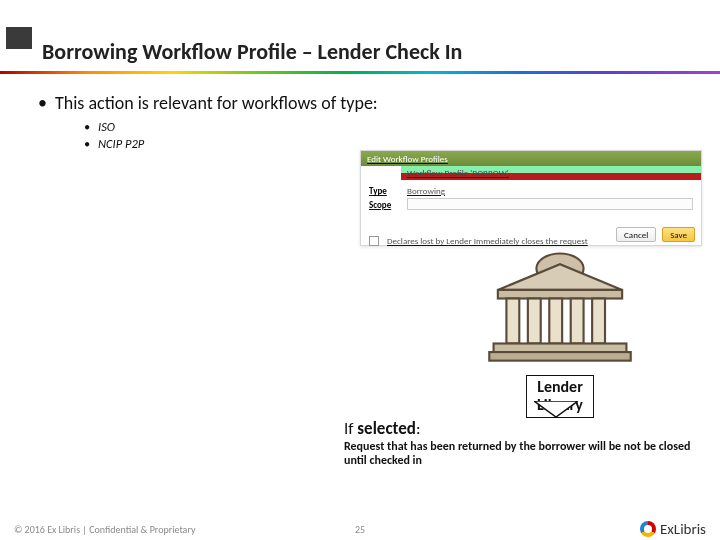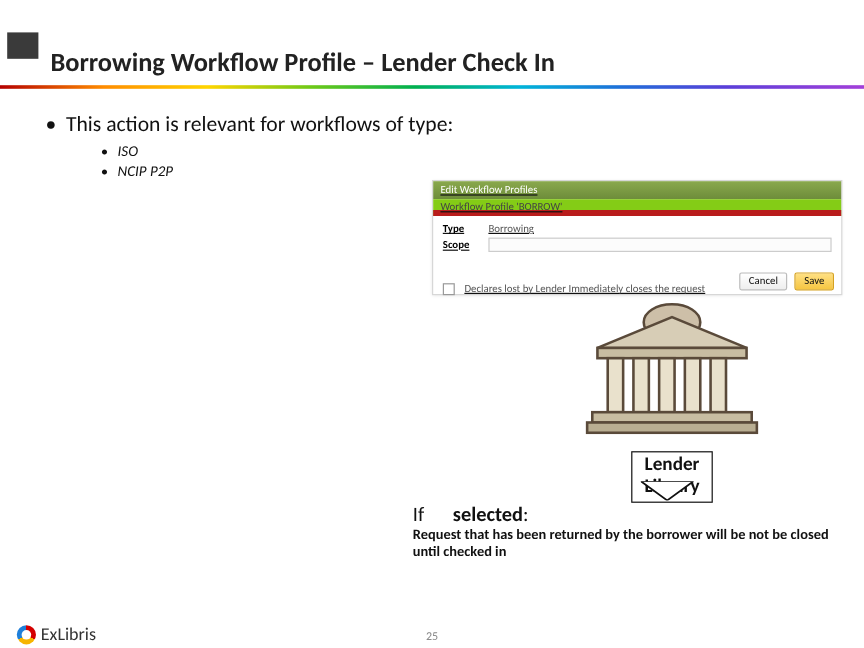--- a/index.html
+++ b/index.html
@@ -16,40 +16,40 @@
   .body { padding: 18px 24px 0 38px; position: relative; }
   .bullet-main { font-size: 18px; display: flex; align-items: flex-start; gap: 8px; }
   .bullet-main::before { content: "•"; font-size: 18px; line-height: 22px; }
   .sub-list { padding: 4px 0 0 46px; }
   .sub-item { font-size: 12.5px; display: flex; align-items: center; gap: 8px; padding: 1px 0; font-style: italic; }
   .sub-item::before { content: "•"; font-size: 12px; }
 
   
   .mini { position: absolute; right: 18px; top: 150px; width: 342px; height: 96px; border: 1px solid #d7d7d7; background: #fff; box-shadow: 0 1px 3px rgba(0,0,0,.12); font-size: 9px; text-decoration: underline; }
   .mini-hdr { background: linear-gradient(#8aa94d,#6d8c3a); color: #fff; height: 15px; line-height: 15px; padding: 0 6px; font-size: 9px; }
-  .mini-tab { height: 14px; line-height: 14px; padding: 0 6px; color: #444; border-bottom: 5px solid #b91c1c; background: #84cc16; }
+  .mini-tab { height: 14px; line-height: 14px; padding: 0 6px; color: #444; border-bottom: 7px solid #b91c1c; background: #86efac; margin-left: 40px; }
   .mini-body { padding: 4px 8px; color: #555; }
   .mini-row { display: flex; gap: 6px; align-items: center; padding: 1px 0; }
   .mini-row b { color: #000; font-weight: 700; min-width: 32px; }
   .mini-input { flex: 1; height: 12px; border: 1px solid #ccc; background: #fcfcfc; }
   .mini-footer { position: absolute; bottom: 3px; right: 6px; display: flex; gap: 6px; }
   .mini-btn { padding: 1px 7px; font-size: 9px; border: 1px solid #bbb; border-radius: 2px; background: linear-gradient(#fff,#eee); }
   .mini-btn.save { background: linear-gradient(#ffe083,#f6c642); border-color: #d6a21f; }
 
   
   .figs { position: absolute; top: 212px; left: 0; width: 720px; height: 200px; }
   .fig { position: absolute; text-align: center; }
   .fig-borrower { left: 80px; top: 0; width: 170px; }
   .fig-lender { left: 475px; top: 35px; width: 170px; }
   .fig-label { margin-top: 6px; font-weight: 700; font-size: 16px; border: 1px solid #111; display: inline-block; padding: 2px 10px 4px; line-height: 1.1; }
 
   
   .ifsel { position: absolute; left: 344px; top: 418px; width: 368px; }
   .ifsel-title { font-size: 17px; }
-  .ifsel-title b { font-weight: 700; margin-left: 20px; }
+  .ifsel-title b { font-weight: 700; }
   .ifsel-body { font-size: 12px; font-weight: 700; line-height: 1.2; }
   .arrow-down { position: absolute; left: 534px; top: 401px; width: 44px; height: 16px; }
   .arrow-down svg { width: 44px; height: 16px; }
 
   
   .footer { position: absolute; left: 0; bottom: 0; width: 720px; height: 22px; display: flex; align-items: center; justify-content: space-between; padding: 0 14px; }
   .footer-left { font-size: 10px; color: #8a8a8a; }
   .footer-slide { position: absolute; left: 50%; transform: translateX(-50%); font-size: 10px; color: #8a8a8a; }
   .exlibris { display: flex; align-items: center; gap: 4px; }
   .exlibris-mark { width: 16px; height: 16px; border-radius: 50%; background: conic-gradient(#d40000 0 120deg,#f6b400 120deg 240deg,#1f7fd9 240deg 360deg); position: relative; }
@@ -135,19 +135,20 @@
   </div>
 
   <div class="ifsel">
     <div class="ifsel-title">
       <span>If </span><b>selected</b><span>:</span>
     </div>
     <div class="ifsel-body">Request that has been returned by the borrower will be not be closed until checked in</div>
   </div>
 
   <div class="footer">
+    <div class="footer-left">© 2016 Ex Libris | Confidential &amp; Proprietary</div>
     <div class="footer-slide">25</div>
     <div class="exlibris">
       <span class="exlibris-mark"></span>
       <span class="exlibris-txt">ExLibris</span>
     </div>
   </div>
 </div>
 
 </body></html>

